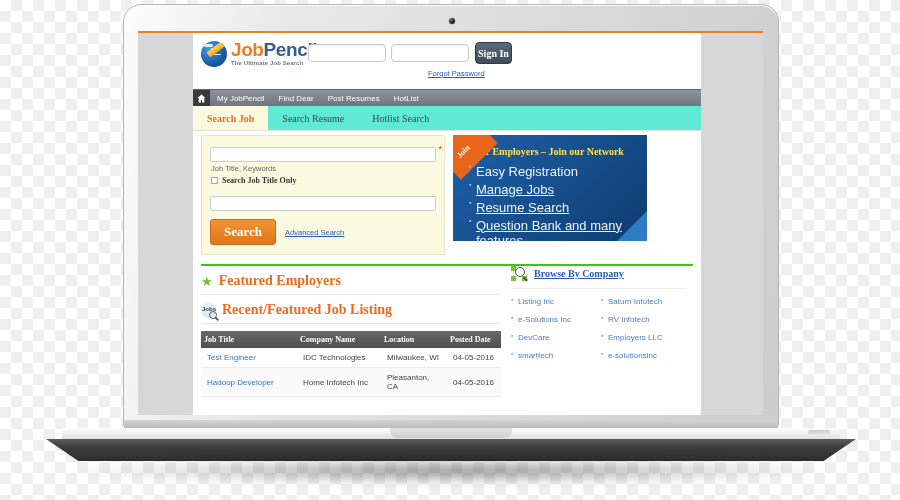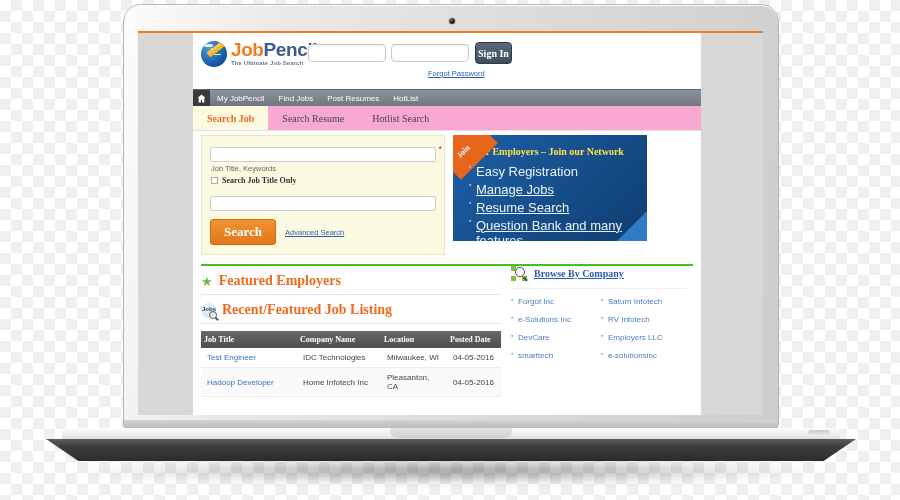--- a/index.html
+++ b/index.html
@@ -156,21 +156,21 @@
     border-top: 1px solid #5e656d;
   }
   #home-btn {
     width: 17px; height: 17px; background: #3a3a3a;
     display: flex; align-items: center; justify-content: center; flex: none; cursor: pointer;
   }
   #home-btn svg { width: 9px; height: 9px; }
   .nav-item { font-size: 8px; padding: 0 7px; cursor: pointer; white-space: nowrap; }
 
   
-  #tabrow { height: 25px; background: #f9a8d4; display: flex; border-bottom: 1px solid #e3e3d8; }
+  #tabrow { height: 25px; background: #5eead4; display: flex; border-bottom: 1px solid #e3e3d8; }
   .tab {
     display: flex; align-items: center; padding: 0 14px;
     font-size: 10px; color: #444; cursor: pointer;
     font-family: "Liberation Serif", serif;
   }
   .tab.active { background: #fbfae0; color: #ee6a1f; font-weight: bold; }
 
   
   #main { display: flex; padding: 4px 8px 0 8px; gap: 8px; }
 
@@ -306,21 +306,21 @@
 
         </div>
 
         <div id="navbar">
           <div id="home-btn">
             <svg viewBox="0 0 16 16" fill="#ffffff">
                 <path d="M8 1L1 7h2v8h4v-5h2v5h4V7h2z"></path>
               </svg>
           </div>
           <div class="nav-item">My JobPencil</div>
-          <div class="nav-item">Find Jobs</div>
+          <div class="nav-item">Find Dear</div>
           <div class="nav-item">Post Resumes</div>
           <div class="nav-item">HotList</div>
         </div>
 
         <div id="tabrow">
           <div class="tab active">Search Job</div>
           <div class="tab">Search Resume</div>
           <div class="tab">Hotlist Search</div>
         </div>
 
@@ -413,21 +413,21 @@
               <span class="browse-icon">
                 <span class="b1"></span>
                 <span class="b2"></span>
                 <span class="b3"></span>
                 <span class="glass"></span>
                 <span class="handle"></span>
               </span>
               <span class="browse-title">Browse By Company</span>
             </div>
             <div id="company-grid">
-              <div class="company">Forgot Inc</div>
+              <div class="company">Listing Inc</div>
               <div class="company">Saturn Infotech</div>
               <div class="company">e-Solutions Inc</div>
               <div class="company">RV Infotech</div>
               <div class="company">DevCare</div>
               <div class="company">Employers LLC</div>
               <div class="company">smarttech</div>
               <div class="company">e-solutionsinc</div>
             </div>
           </div>
         </div>

